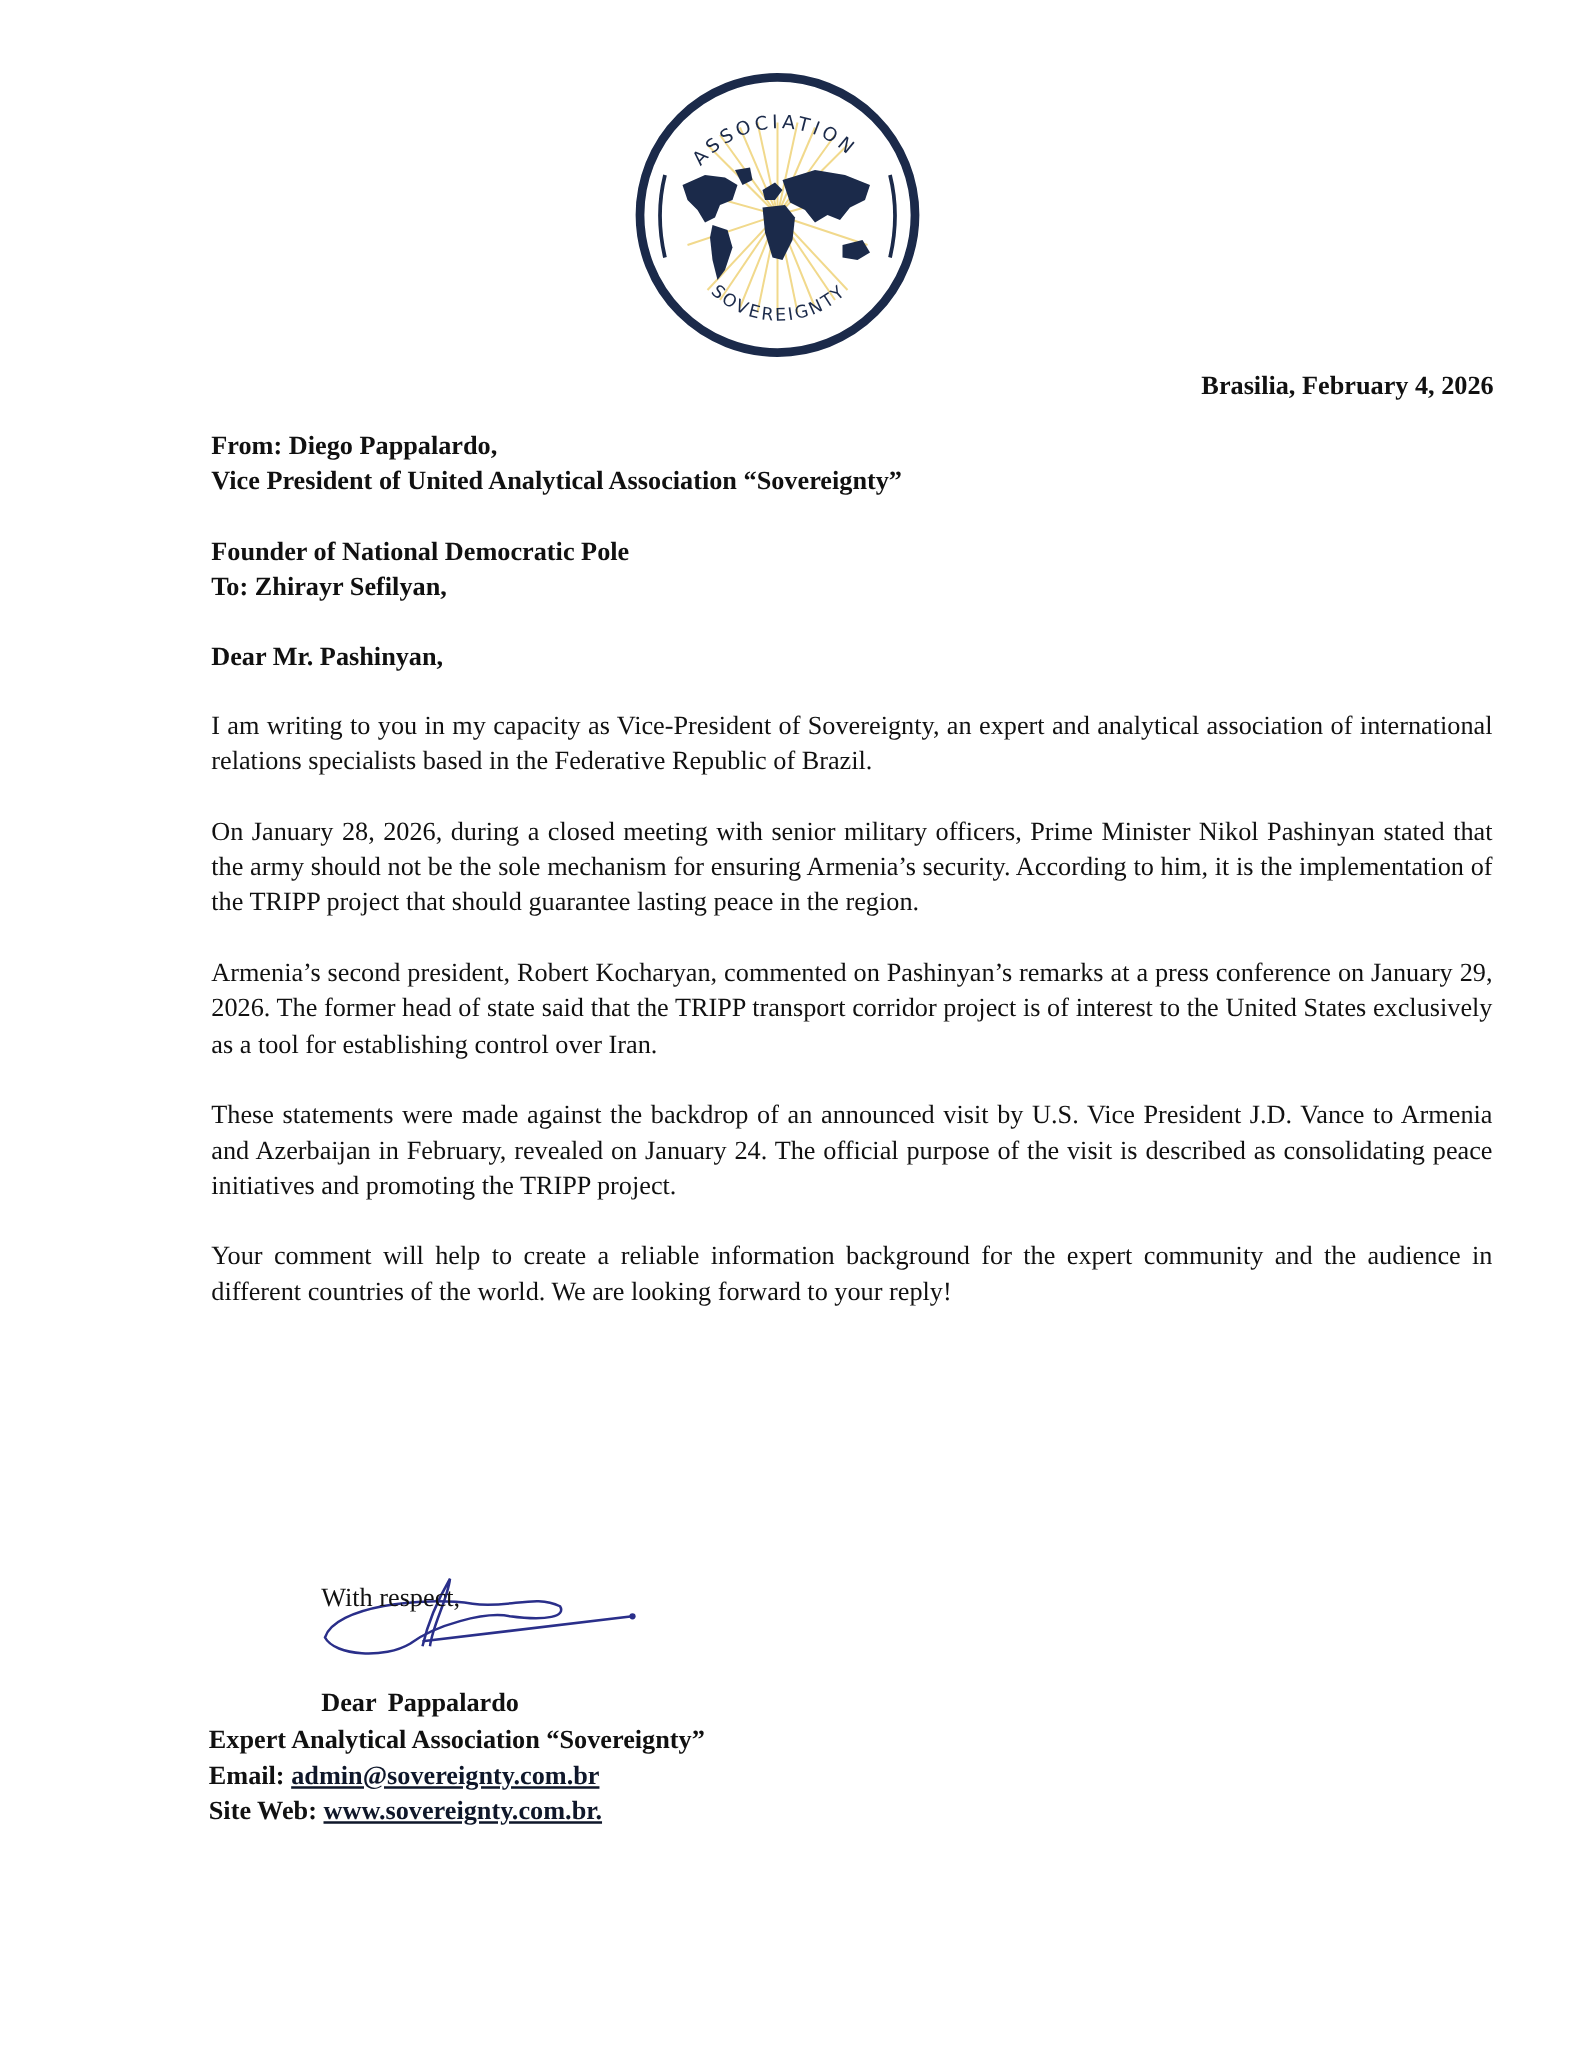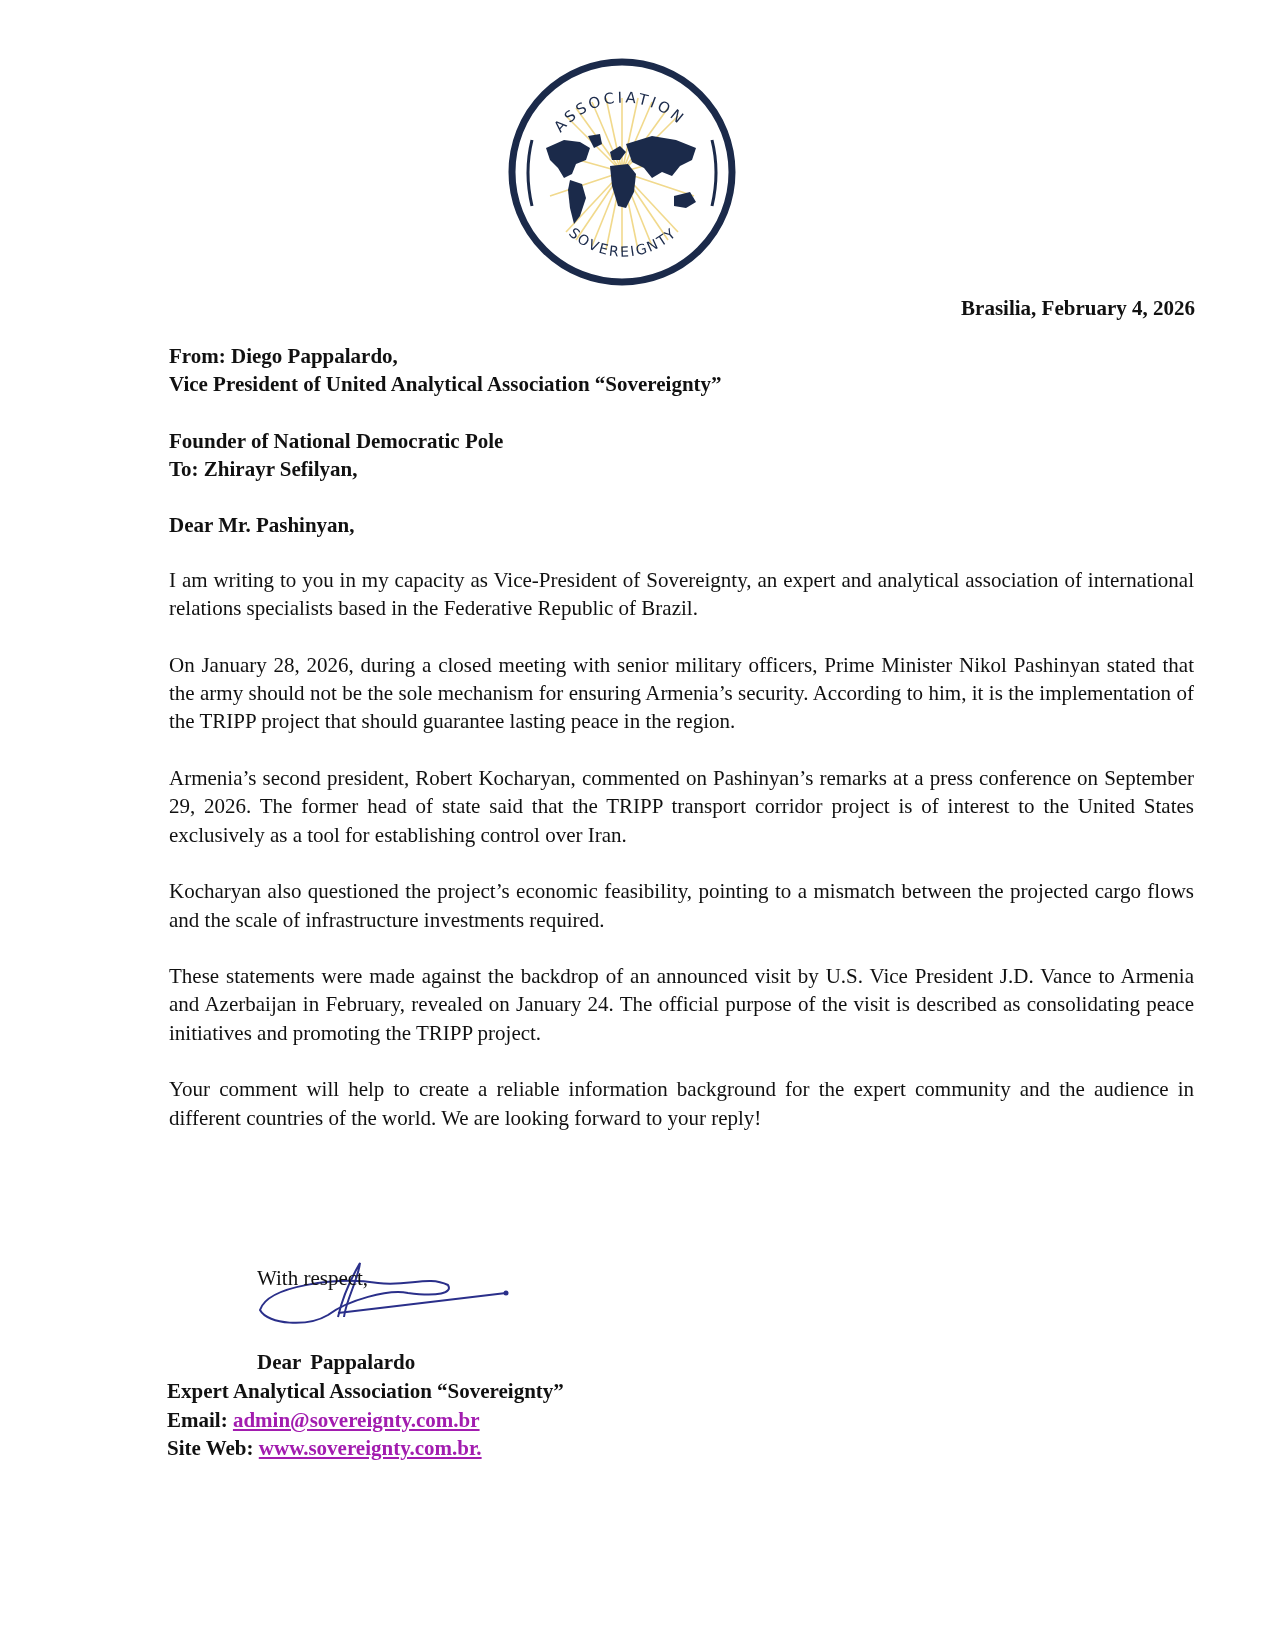--- a/index.html
+++ b/index.html
@@ -12,21 +12,21 @@
   .from { top: 342px; }
   .to { top: 427px; }
   .greeting { top: 511px; }
   .body { top: 566px; text-align: justify; }
   .body p { margin: 0 0 28.3px 0; }
   .body p.last { text-align: left; }
   .closing { position: absolute; left: 257px; top: 1266px; font-size: 21px; }
   .signature { position: absolute; left: 248px; top: 1255px; width: 270px; height: 75px; }
   .signer { position: absolute; left: 257px; top: 1350px; font-size: 21px; font-weight: bold; word-spacing: 4px; }
   .sigblock { position: absolute; left: 167px; top: 1377px; font-size: 21px; font-weight: bold; line-height: 28.6px; }
-  .sigblock a { color: #a21caf; text-decoration: underline; }
+  .sigblock a { color: #0f172a; text-decoration: underline; }
 </style>
 </head>
 <body>
 
 <svg class="logo" viewBox="0 0 232 232">
   <defs>
     <path id="arcTop" d="M 38 120 A 80 80 0 0 1 196 110"></path>
     <path id="arcBot" d="M 44 150 A 78 78 0 0 0 190 150"></path>
   </defs>
   <circle cx="116" cy="116" r="110" fill="#ffffff" stroke="#1b2a4a" stroke-width="7"></circle>
@@ -83,22 +83,21 @@
 <div class="block bold to">
   <div>Founder of National Democratic Pole</div>
   <div>To: Zhirayr Sefilyan,</div>
 </div>
 
 <div class="block bold greeting">Dear Mr. Pashinyan,</div>
 
 <div class="block body">
   <p>I am writing to you in my capacity as Vice-President of Sovereignty, an expert and analytical association of international relations specialists based in the Federative Republic of Brazil.</p>
   <p>On January 28, 2026, during a closed meeting with senior military officers, Prime Minister Nikol Pashinyan stated that the army should not be the sole mechanism for ensuring Armenia’s security. According to him, it is the implementation of the TRIPP project that should guarantee lasting peace in the region.</p>
-  <p>Armenia’s second president, Robert Kocharyan, commented on Pashinyan’s remarks at a press conference on September 29, 2026. The former head of state said that the TRIPP transport corridor project is of interest to the United States exclusively as a tool for establishing control over Iran.</p>
-  <p>Kocharyan also questioned the project’s economic feasibility, pointing to a mismatch between the projected cargo flows and the scale of infrastructure investments required.</p>
+  <p>Armenia’s second president, Robert Kocharyan, commented on Pashinyan’s remarks at a press conference on January 29, 2026. The former head of state said that the TRIPP transport corridor project is of interest to the United States exclusively as a tool for establishing control over Iran.</p>
   <p>These statements were made against the backdrop of an announced visit by U.S. Vice President J.D. Vance to Armenia and Azerbaijan in February, revealed on January 24. The official purpose of the visit is described as consolidating peace initiatives and promoting the TRIPP project.</p>
   <p>Your comment will help to create a reliable information background for the expert community and the audience in different countries of the world. We are looking forward to your reply!</p>
 </div>
 
 <svg class="signature" viewBox="0 0 270 75">
   <path d="M 12 55 C 20 30, 90 22, 130 28 C 160 32, 180 20, 200 30 C 205 38, 190 42, 160 38 C 140 34, 100 45, 80 60 C 60 72, 20 70, 12 55 Z" fill="none" stroke="#2a2f8a" stroke-width="2"></path>
   <path d="M 90 62 C 95 40, 105 20, 112 8 C 110 25, 98 45, 96 62" fill="none" stroke="#2a2f8a" stroke-width="2"></path>
   <path d="M 90 58 L 258 38" stroke="#2a2f8a" stroke-width="2.2" fill="none"></path>
   <circle cx="258" cy="38" r="2.5" fill="#2a2f8a"></circle>
 </svg>

